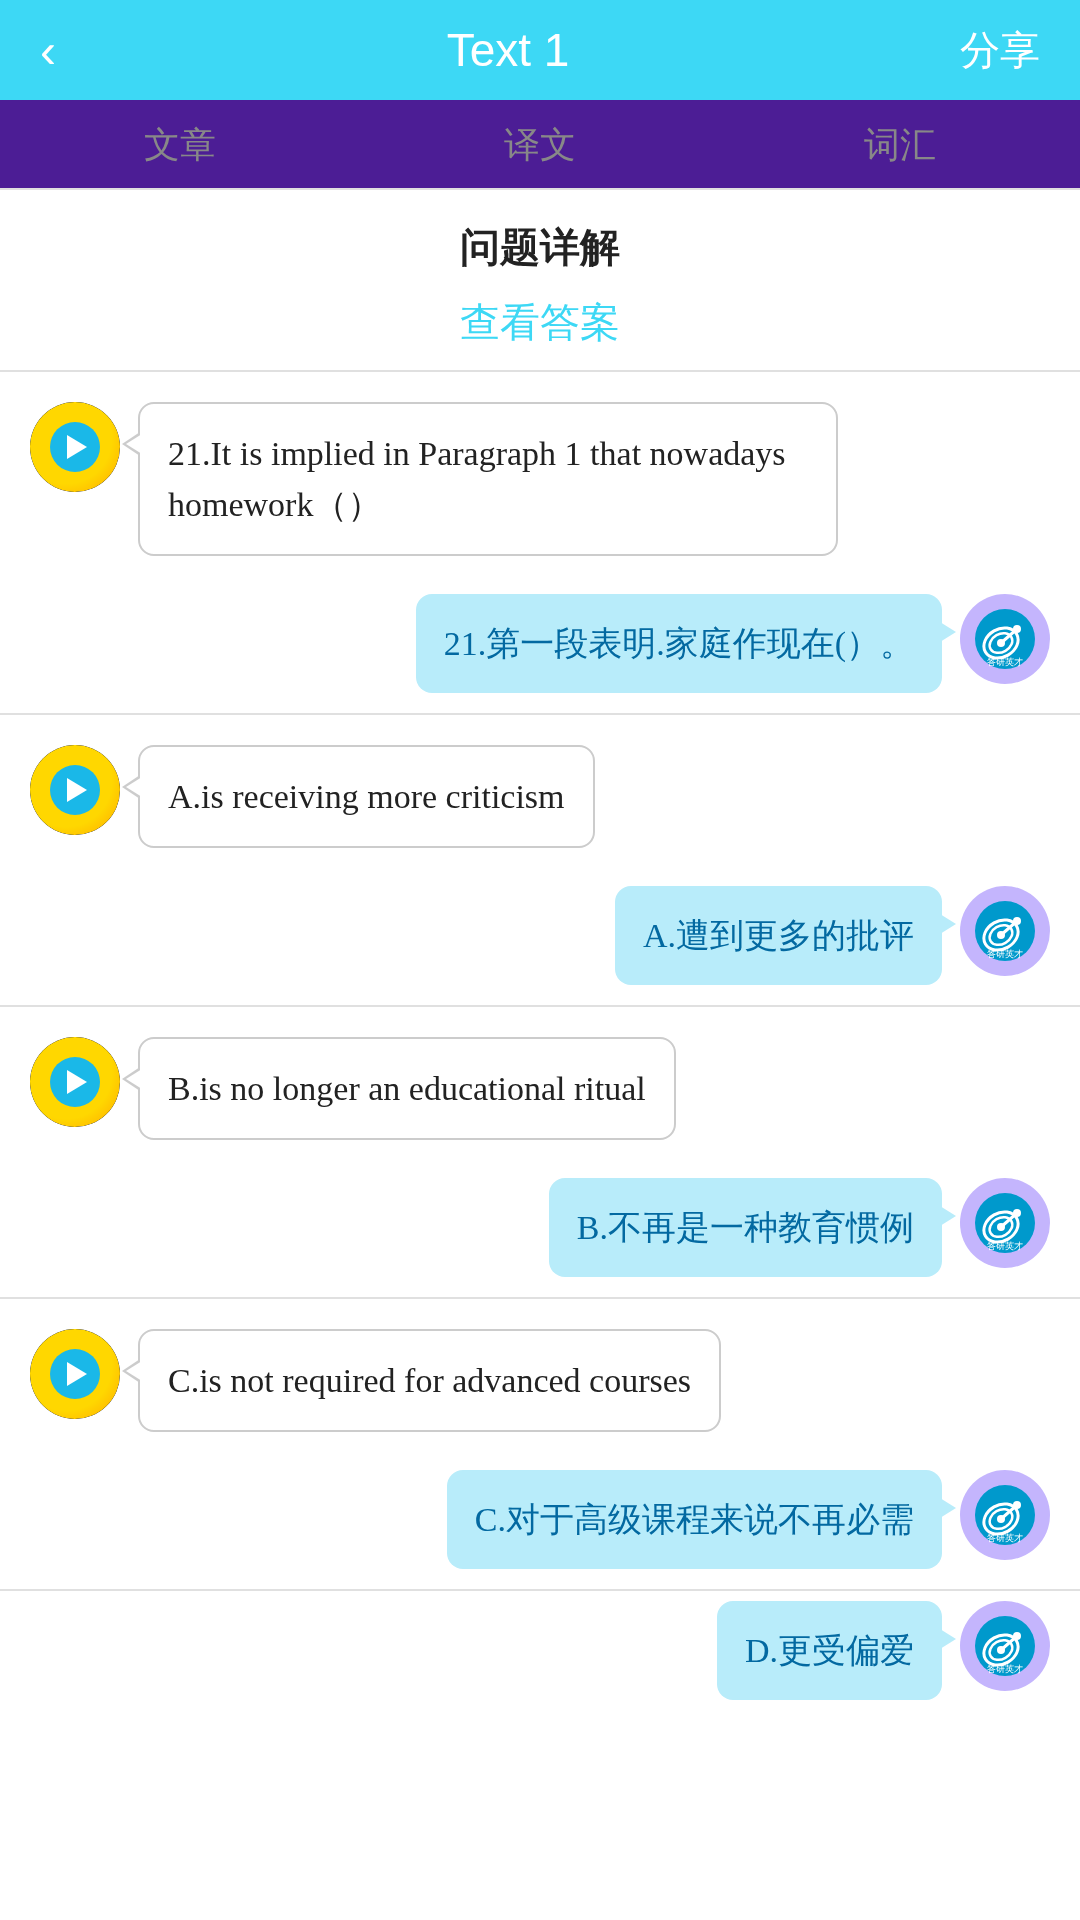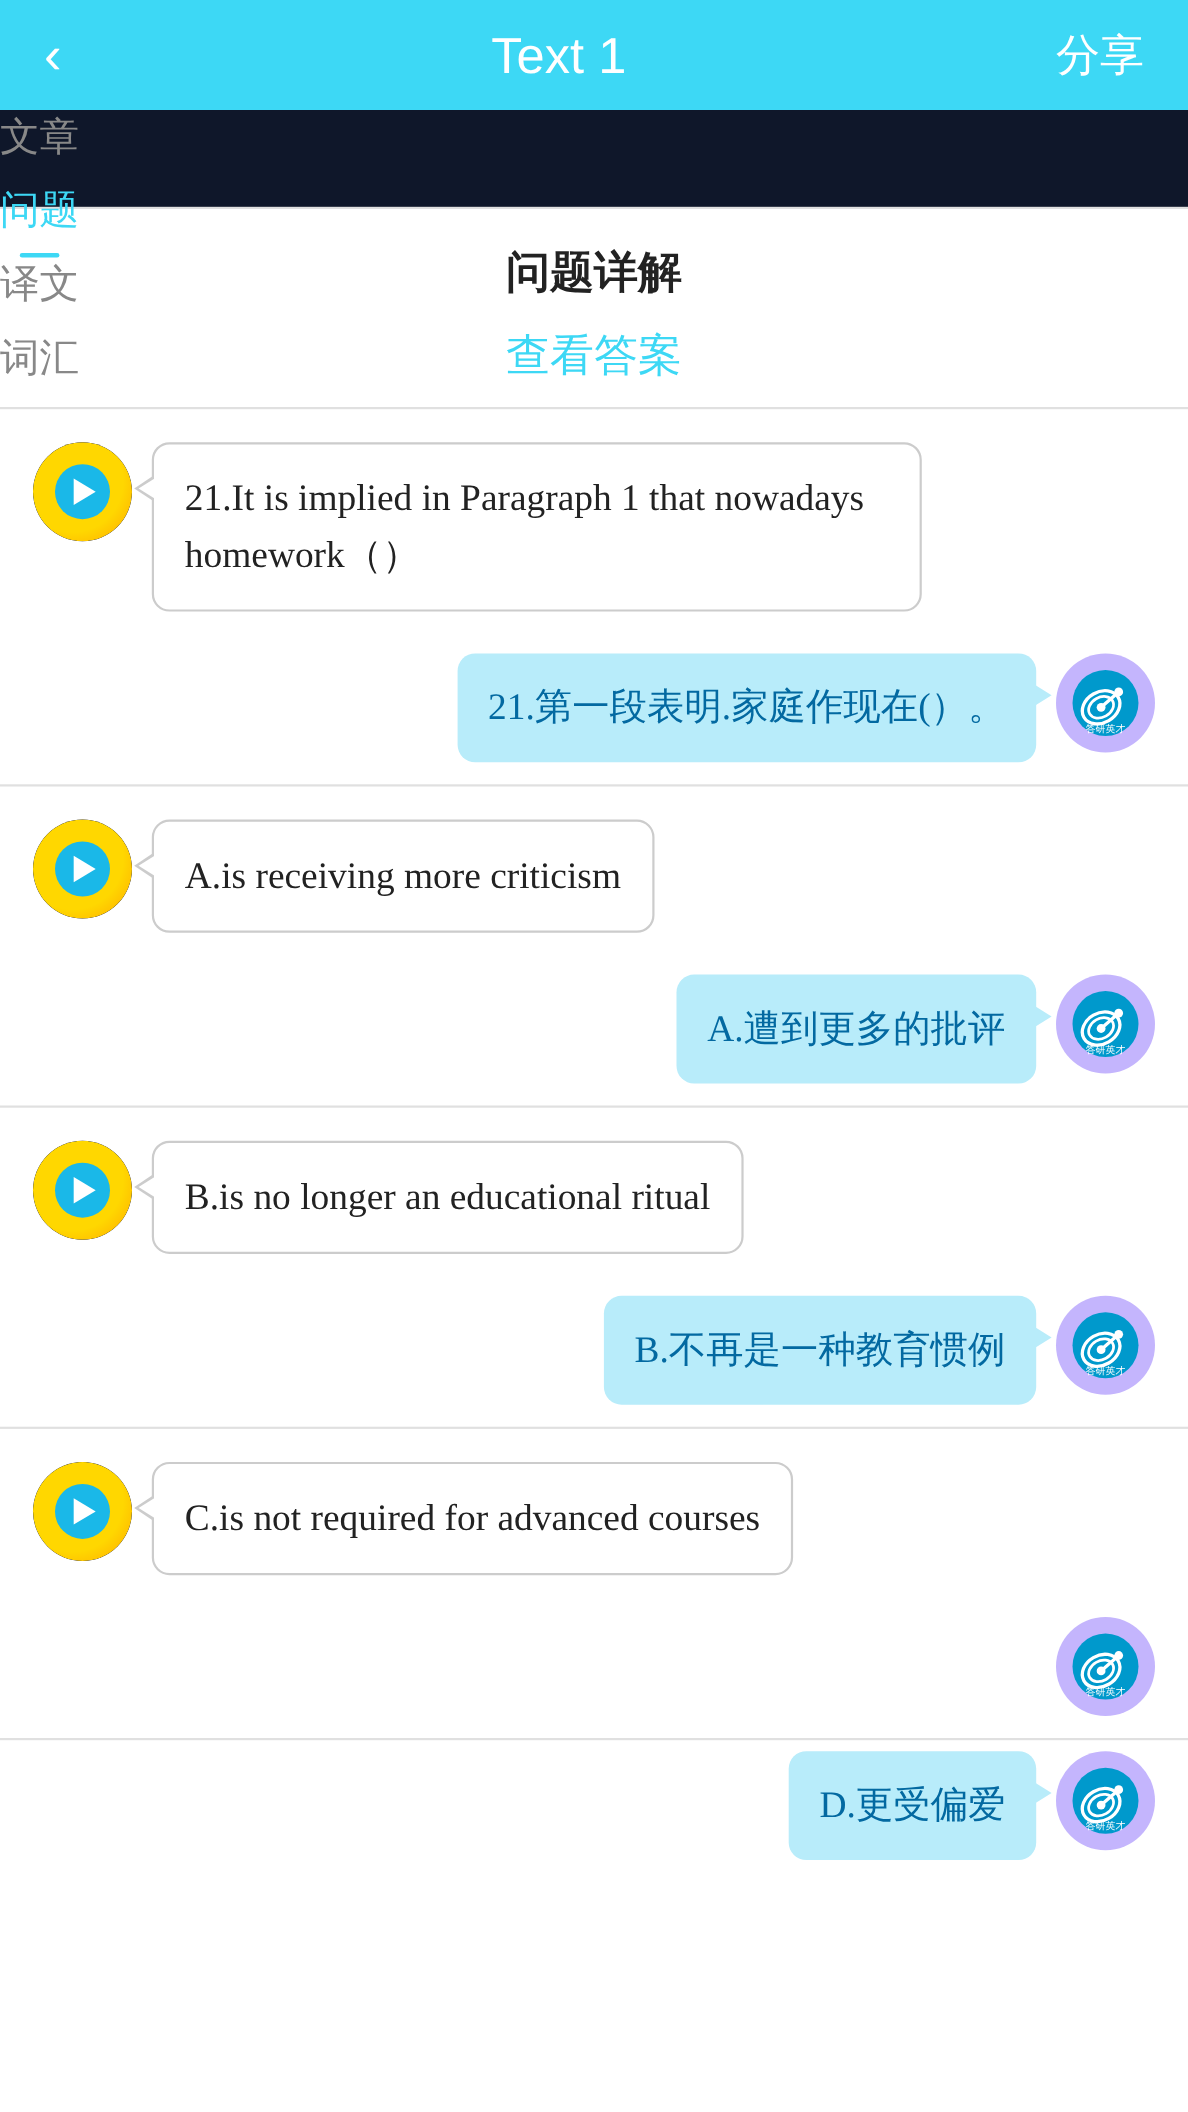--- a/index.html
+++ b/index.html
@@ -34,24 +34,23 @@
     }
     .header-share {
       color: #fff;
       font-size: 40px;
     }
 
     
     .tabs {
       display: flex;
       border-bottom: 2px solid #e0e0e0;
-      background: #0f172a;
+      background: #4c1d95;
       height: 90px;
-      align-items: flex-start;
-      flex-direction: column;
+      align-items: flex-end;
     }
     .tab {
       flex: 1;
       text-align: center;
       font-size: 36px;
       color: #888;
       padding-bottom: 18px;
       cursor: pointer;
       position: relative;
     }
@@ -235,21 +234,20 @@
 <body>
 
 <div class="header">
   <span class="header-back">‹</span>
   <span class="header-title">Text 1</span>
   <span class="header-share">分享</span>
 </div>
 
 <div class="tabs">
   <div class="tab" id="tab-wenzhang">文章</div>
-  <div class="tab active" id="tab-wenti">问题</div>
   <div class="tab" id="tab-yiwen">译文</div>
   <div class="tab" id="tab-cihui">词汇</div>
 </div>
 
 <div class="section-title">问题详解</div>
 
 <div class="view-answer">查看答案</div>
 
 <div class="divider"></div>
 
@@ -362,20 +360,21 @@
 
         <circle cx="32" cy="32" r="30" fill="#0099cc"></circle>
         <ellipse cx="28" cy="36" rx="18" ry="14" fill="none" stroke="white" stroke-width="3" transform="rotate(-30 28 36)"></ellipse>
         <ellipse cx="28" cy="36" rx="12" ry="9" fill="none" stroke="white" stroke-width="2.5" transform="rotate(-30 28 36)"></ellipse>
         <circle cx="28" cy="36" r="4" fill="white"></circle>
         <line x1="28" y1="36" x2="44" y2="22" stroke="white" stroke-width="3" stroke-linecap="round"></line>
         <circle cx="44" cy="22" r="4" fill="white"></circle>
         <text x="32" y="58" text-anchor="middle" font-size="9" fill="white" font-family="Arial">答研英才</text>
       </svg>
     </div>
+          <div class="bubble right-bubble">C.对于高级课程来说不再必需</div>
         </div>
       </div>
     </div>
     <div class="divider"></div>
     <div class="chat-pair">
       <div class="chat-section" style="padding-top:10px;">
         <div class="chat-row right">
           <div class="avatar-user">
       <svg width="64" height="64" viewBox="0 0 64 64" xmlns="http://www.w3.org/2000/svg">
 

